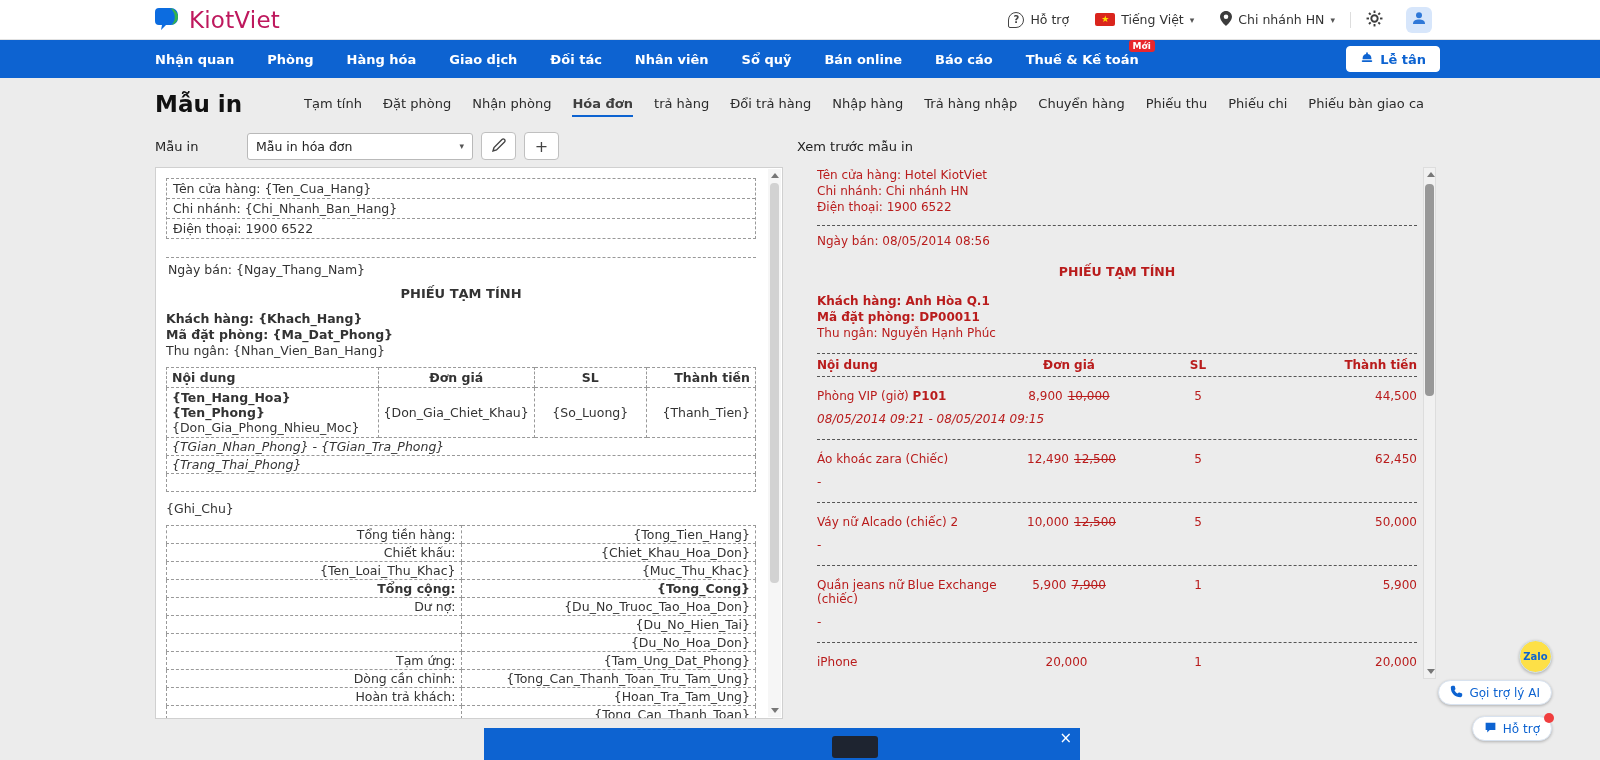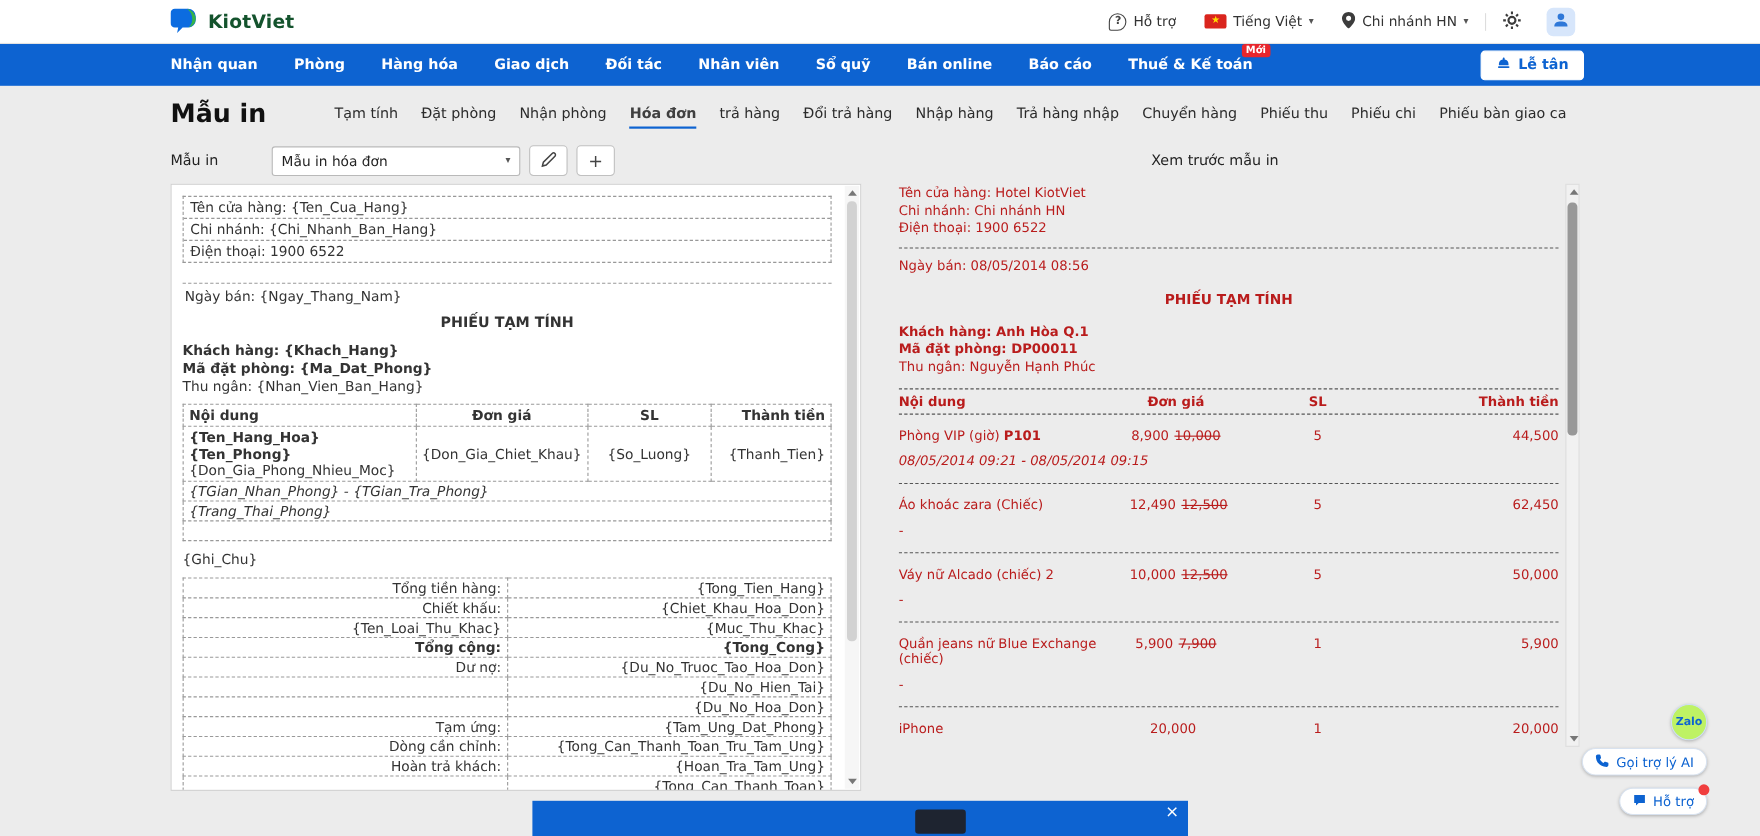--- a/index.html
+++ b/index.html
@@ -2,21 +2,21 @@
 <html><head>
 <meta charset="utf-8">
 <style>
   * { box-sizing: border-box; margin: 0; padding: 0; }
   html,body { width:1600px; height:760px; overflow:hidden; }
   body { font-family:"DejaVu Sans","Liberation Sans",sans-serif; font-size:13px; background:#ececec; color:#222; position:relative; }
 
   
   .topbar { height:40px; background:#fff; border-bottom:1px solid #e2e2e2; display:flex; align-items:center; justify-content:space-between; padding:0 168px 0 155px; }
   .brand { display:flex; align-items:center; gap:7px; }
-  .brand-name { font-size:17px; font-weight:bold; color:#14532d; letter-spacing:.2px; }
+  .brand-name { font-size:23px; font-weight:normal; color:#be185d; letter-spacing:.2px; }
   .topbar-right { display:flex; align-items:center; gap:4px; }
   .top-item { display:flex; align-items:center; gap:6px; padding:0 11px; color:#333; cursor:pointer; font-size:12.5px; }
   .qbubble { width:16px; height:16px; border:1.5px solid #444; border-radius:50% 50% 50% 2px; display:inline-flex; align-items:center; justify-content:center; font-size:10px; font-weight:bold; color:#444; }
   .flag { width:20px; height:13px; background:#da251d; border-radius:2px; display:inline-flex; align-items:center; justify-content:center; color:#ffde00; font-size:9px; line-height:1; }
   .chev { font-size:9px; color:#555; }
   .vsep { width:1px; height:16px; background:#ddd; }
   .avatar { width:26px; height:26px; background:#d7e6fb; border-radius:6px; display:flex; align-items:center; justify-content:center; margin-left:8px; cursor:pointer; }
 
   
   .mainnav { height:38px; background:#0d63d1; display:flex; align-items:center; justify-content:space-between; padding:0 160px 0 155px; }
@@ -66,41 +66,41 @@
   .tpl-summary tr.b td { font-weight:bold; }
 
   
   .ed-scroll { position:absolute; right:1px; top:1px; bottom:1px; width:13px; background:#f6f6f6; }
   .ed-thumb { position:absolute; top:14px; left:2px; width:9px; height:400px; background:#d2d2d2; border-radius:4px; }
   .arr { width:0; height:0; border-left:4px solid transparent; border-right:4px solid transparent; position:absolute; left:3px; }
   .arr.up { top:4px; border-bottom:5px solid #777; }
   .arr.down { bottom:4px; border-top:5px solid #777; }
 
   
-  .preview-head { height:42px; display:flex; justify-content:center; align-items:center; font-size:13px; color:#222; padding-right:28px; }
+  .preview-head { height:42px; display:flex; justify-content:flex-start; align-items:center; font-size:13px; color:#222; padding-right:28px; }
   .preview-body { margin-left:20px; width:600px; font-size:12px; color:#b91c1c; height:548px; overflow:hidden; }
   .pv-line { line-height:16px; }
   .pv-sep { border-bottom:1px dashed #555; }
   .pv-sep.head { margin:10px 0 8px; }
   .pv-date { margin-bottom:16px; }
   .pv-title { text-align:center; font-weight:bold; margin:14px 0 14px; font-size:12.5px; }
   .pv-grid { display:grid; grid-template-columns:35% 14% 29% 22%; }
   .pv-thead { border-top:1px dashed #555; border-bottom:1px dashed #555; padding:4px 0; font-weight:bold; margin-top:12px; }
   .pv-row { padding:12px 0 2px; }
   .c { text-align:center; }
   .r { text-align:right; }
   .pv-sub { margin:7px 0 13px; line-height:14px; }
   s { margin-left:5px; }
 
   
   .pv-scroll { position:absolute; right:4px; top:42px; width:13px; height:512px; background:#f1f1f1; border:1px solid #dddddd; }
   .pv-thumb { position:absolute; top:16px; left:1px; width:9px; height:212px; background:#989898; border-radius:4px; }
 
   
-  .float-zalo { position:absolute; right:48px; top:640px; width:33px; height:33px; background:#bef264; border:1px solid #cfe0f5; border-radius:50%; display:flex; align-items:center; justify-content:center; font-size:10px; font-weight:bold; color:#0d63d1; box-shadow:0 1px 3px rgba(0,0,0,.25); cursor:pointer; }
+  .float-zalo { position:absolute; right:48px; top:640px; width:33px; height:33px; background:#fde047; border:1px solid #cfe0f5; border-radius:50%; display:flex; align-items:center; justify-content:center; font-size:10px; font-weight:bold; color:#0d63d1; box-shadow:0 1px 3px rgba(0,0,0,.25); cursor:pointer; }
   .float-pill { position:absolute; right:48px; background:#fff; border:1px solid #d8e2ef; border-radius:13px; height:25px; display:flex; align-items:center; gap:6px; padding:0 11px; color:#0d63d1; font-size:12px; box-shadow:0 1px 3px rgba(0,0,0,.25); cursor:pointer; }
   .float-ai { top:680px; }
   .float-support { top:716px; }
   .red-dot { position:absolute; top:-4px; right:-3px; width:10px; height:10px; background:#f03e3e; border-radius:50%; }
 
   
   .bottom-banner { position:absolute; left:484px; top:728px; width:596px; height:32px; background:#0d63d1; display:flex; align-items:center; z-index:20; }
   .banner-thumb { position:absolute; left:348px; top:8px; width:46px; height:22px; background:#1e2430; border-radius:3px; }
   .banner-close { position:absolute; right:8px; top:3px; color:#fff; font-size:15px; cursor:pointer; line-height:1; }
 </style>

